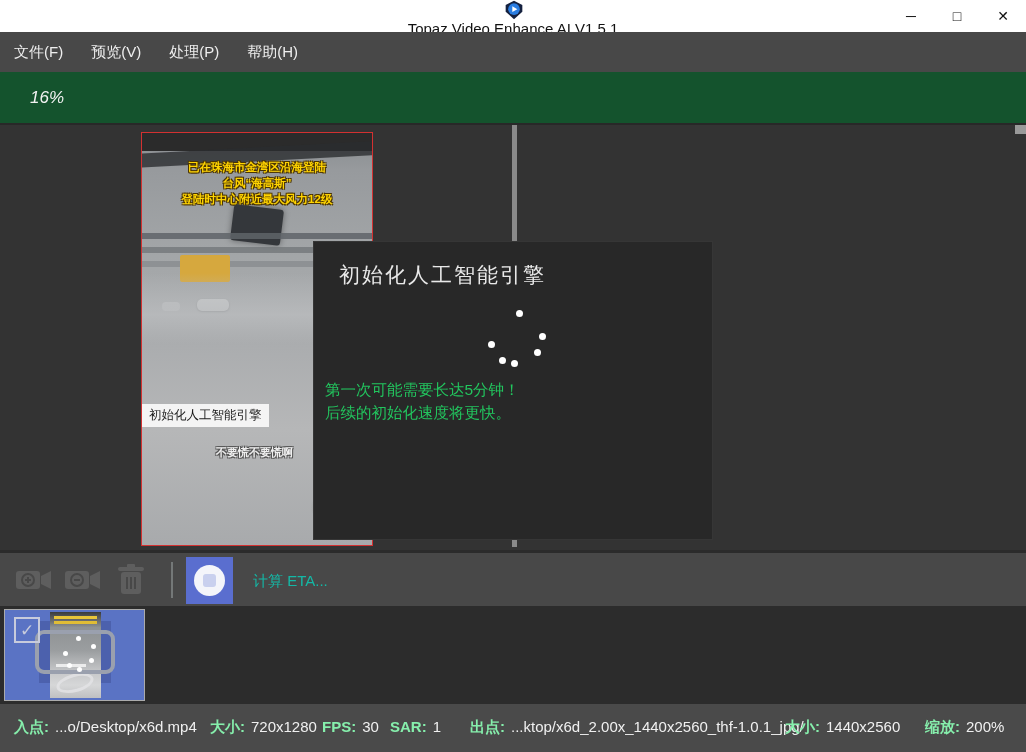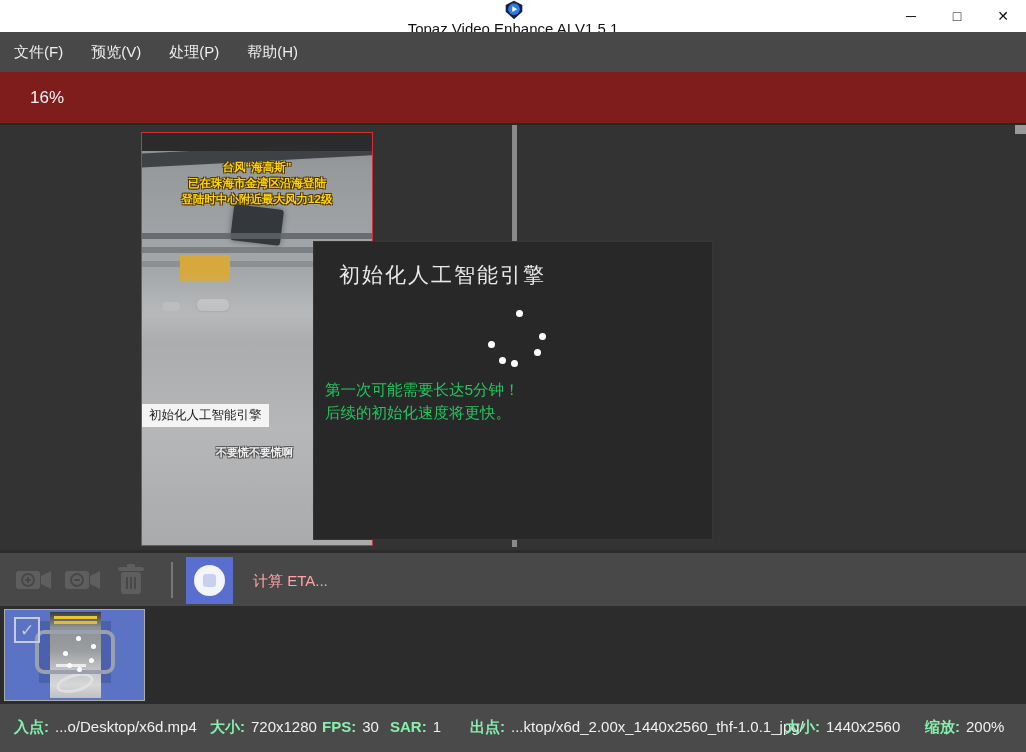--- a/index.html
+++ b/index.html
@@ -12,21 +12,21 @@
   .logo { width:20px; height:20px; margin:0 9px 0 10px; flex:0 0 auto; }
   .title-text { font-size:15px; color:#111; }
   .win-controls { position:absolute; right:0; top:0; height:32px; display:flex; }
   .win-btn { width:46px; height:32px; display:flex; align-items:center; justify-content:center; font-size:14px; color:#111; cursor:default; }
 
   
   .menubar { position:absolute; left:0; top:32px; width:1026px; height:40px; background:#484848; display:flex; align-items:center; padding-left:14px; }
   .menu-item { color:#eeeeee; font-size:15px; margin-right:28px; }
 
   
-  .toolbar { position:absolute; left:0; top:72px; width:1026px; height:53px; background:#7f1d1d; border-bottom:2px solid #282828; }
+  .toolbar { position:absolute; left:0; top:72px; width:1026px; height:53px; background:#14532d; border-bottom:2px solid #282828;font-style:italic; }
   .zoom-label { position:absolute; left:30px; top:16px; font-size:17px; color:#f2f2f2; }
   .nav-btn { position:absolute; top:85px; width:28px; height:28px; border-radius:50%; background:#5d5d5d; display:flex; align-items:center; justify-content:center; }
   .nav-btn svg { display:block; }
   .slider-handle { position:absolute; left:188px; top:80px; width:10px; height:38px; border-radius:5px; background:#6f6f6f; }
   .track { position:absolute; left:200px; width:204px; height:4px; background:#27a59d; }
   .t1 { top:92px; } .t2 { top:100px; }
   .frame-input { position:absolute; top:84px; width:62px; height:31px; background:#747474; color:#e6e6e6; font-size:15px; display:flex; align-items:center; padding-left:13px; }
   .fi-cur { left:420px; } .fi-in { left:565px; } .fi-out { left:655px; }
   .tb-text { position:absolute; top:90px; font-size:16px; color:#979797; }
   .tot { left:492px; } .brk-o { left:549px; } .sep { left:641px; color:#b5b5b5; } .brk-c { left:731px; }
@@ -62,21 +62,21 @@
   .dialog-body { position:absolute; left:11px; top:136px; font-size:15.5px; color:#22c55e; line-height:23px; }
   .dlg-gap { height:10px; }
 
   
   .procbar { position:absolute; left:0; top:550px; width:1026px; height:56px; background:#484848; border-top:3px solid #2b2b2b; }
   .pb-icon { position:absolute; top:13px; }
   .pb-divider { position:absolute; left:171px; top:9px; width:2px; height:36px; background:#747878; }
   .stop-btn { position:absolute; left:186px; top:4px; width:47px; height:47px; background:#5a6ecf; display:flex; align-items:center; justify-content:center; }
   .stop-circle { width:31px; height:31px; border-radius:50%; background:#f4f5fa; display:flex; align-items:center; justify-content:center; }
   .stop-square { width:13px; height:13px; border-radius:3px; background:#c9d0ee; }
-  .eta-label { position:absolute; left:253px; top:19px; font-size:15px; color:#fca5a5;text-align:right; }
+  .eta-label { position:absolute; left:253px; top:19px; font-size:15px; color:#14b8a6;text-align:right; }
 
   
   .thumbstrip { position:absolute; left:0; top:606px; width:1026px; height:98px; background:#2c2c2c; }
   .thumb-tile { position:absolute; left:4px; top:3px; width:141px; height:92px; background:#5a73c4; border:1px solid #ababab; }
   .thumb-check { position:absolute; left:9px; top:7px; width:26px; height:26px; border:2px solid #c7cbdc; display:flex; align-items:center; justify-content:center; color:#c7cbdc; font-size:17px; font-weight:bold; }
   .thumb-overlay { position:absolute; left:34px; top:11px; width:72px; height:62px; background:#4c61ad; }
   .thumb-film { position:absolute; left:30px; top:20px; width:80px; height:44px; border:4px solid #9aa0ae; border-radius:9px; }
   .thumb-video { position:absolute; left:45px; top:2px; width:51px; height:86px; overflow:hidden;
     background:linear-gradient(180deg,#3a3b3c 0%,#8e9294 18%,#9b9ea0 45%,#c7c8ca 70%,#d6d7d8 85%,#bfc0c2 100%); }
   .tv-yellow { position:absolute; left:4px; top:4px; width:43px; height:3px; background:#e8c53a; box-shadow:0 5px 0 #e0bd35; }
@@ -168,22 +168,22 @@
   </div>
 
   <div class="main">
     <div class="v-divider"></div>
     <div class="corner-nub"></div>
 
     <div class="preview">
       <div class="pv-topband"></div>
       <div class="pv-beam"></div>
       <div class="pv-headline">
+        <div>已在珠海市金湾区沿海登陆</div>
         <div>台风“海高斯”</div>
-        <div>已在珠海市金湾区沿海登陆</div>
         <div>登陆时中心附近最大风力12级</div>
       </div>
       <div class="pv-hangbox"></div>
       <div class="pv-truss"></div>
       <div class="pv-truck"></div>
       <div class="pv-car1"></div>
       <div class="pv-car2"></div>
       <div class="pv-mist"></div>
       <div class="pv-location">初始化人工智能引擎</div>
       <div class="pv-caption">不要慌不要慌啊</div>

